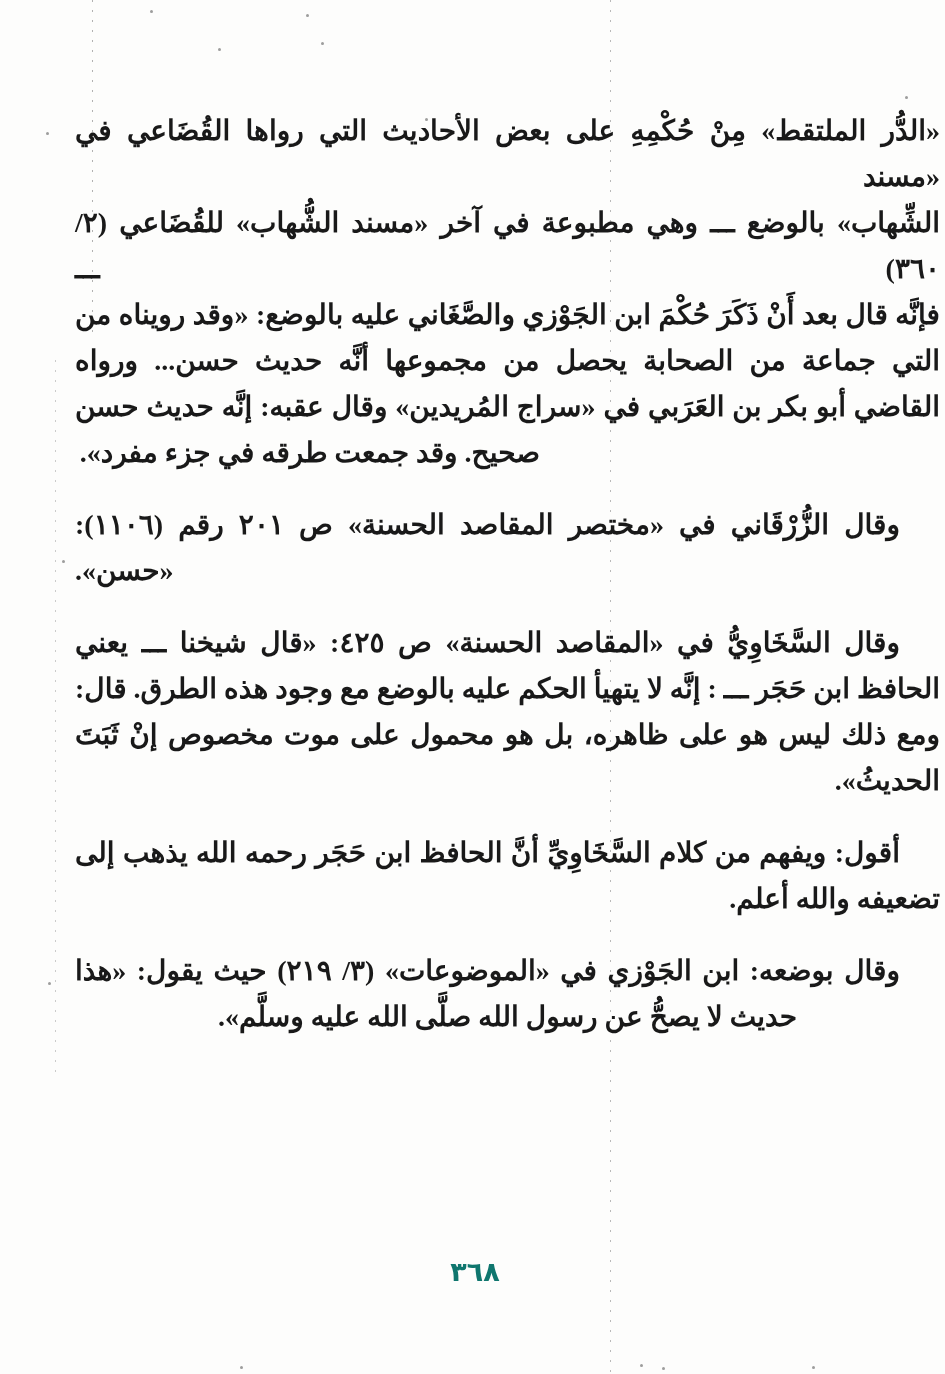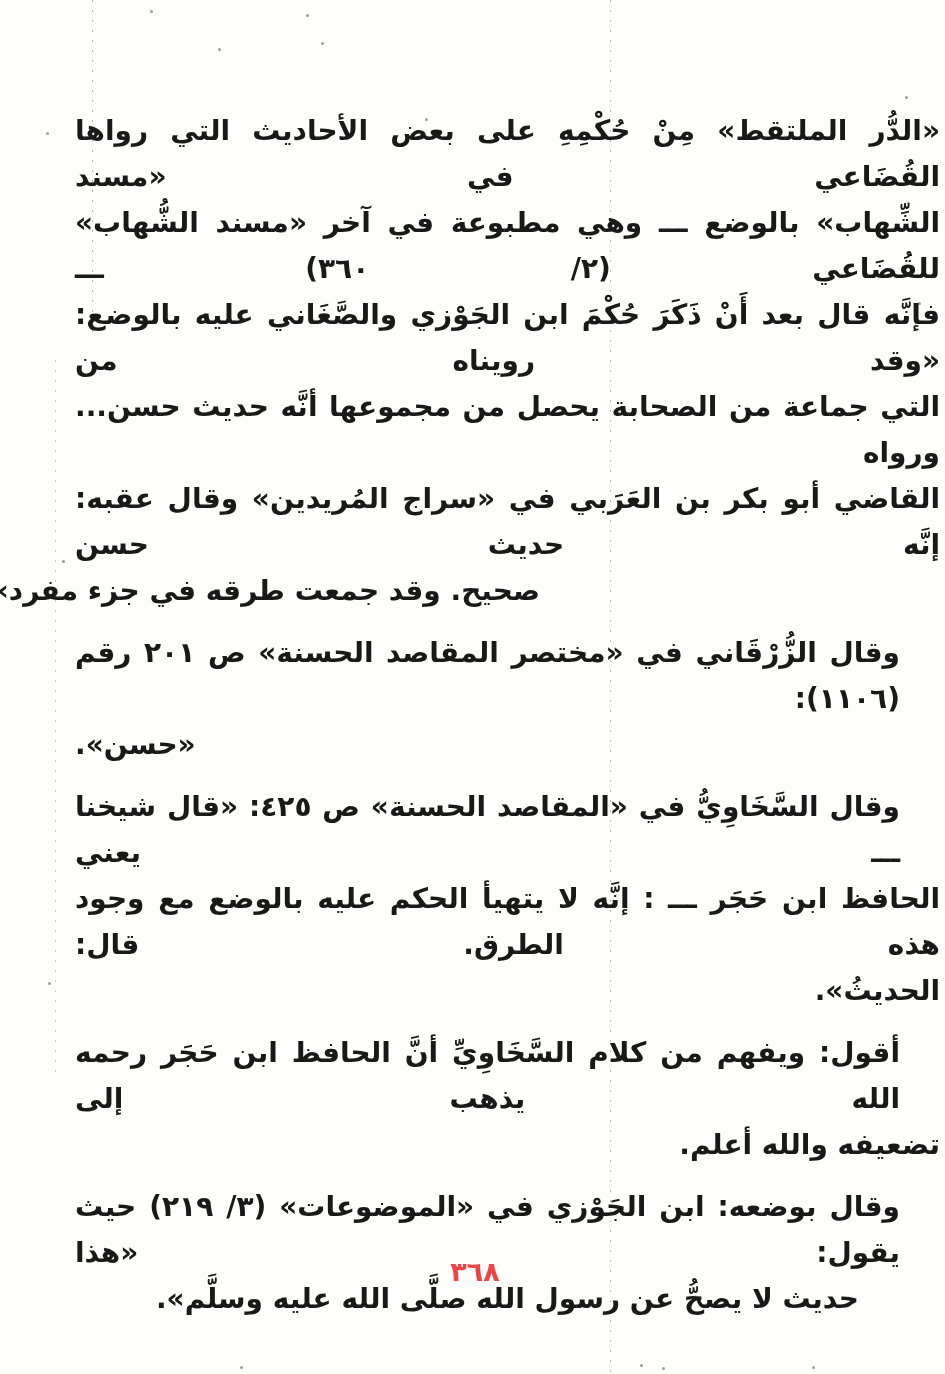--- a/index.html
+++ b/index.html
@@ -19,22 +19,22 @@
     position: absolute;
     top: 108px;
     right: 5px;
     left: 75px;
     direction: rtl;
     color: #191919;
     font-weight: bold;
     font-size: 28px;
     line-height: 46px;
   }
-  .para + .para { margin-top: 16px; }
-  .line { white-space: nowrap; }
+  .para + .para { margin-top: 26px; }
+  .line { white-space: nowrap; font-family: Liberation Serif, serif; }
   
   .full {
     white-space: normal;
     text-align: justify;
     text-align-last: justify;
   }
   
   .ind { padding-right: 40px; }
   
   .s-p1l6 { text-align: right; padding-right: 400px; }
@@ -44,21 +44,21 @@
 
   .pagenum {
     position: absolute;
     top: 1256px;
     left: 405px;
     width: 140px;
     text-align: center;
     direction: rtl;
     font-weight: bold;
     font-size: 27px;
-    color: #ef4444;
+    color: #0f766e;
     letter-spacing: 4px;
   }
 
   
   .vline {
     position: absolute;
     width: 1px;
     background: repeating-linear-gradient(to bottom, #4a4a4a 0 2px, transparent 2px 10px);
   }
   .vline-mid  { left: 610px; top: 0; height: 1374px; opacity: .38; }
@@ -107,20 +107,21 @@
     </div>
 
     <div class="para">
       <div class="line full ind">وقال الزُّرْقَاني في «مختصر المقاصد الحسنة» ص ٢٠١ رقم (١١٠٦):</div>
       <div class="line s-hasan">«حسن».</div>
     </div>
 
     <div class="para">
       <div class="line full ind">وقال السَّخَاوِيُّ في «المقاصد الحسنة» ص ٤٢٥: «قال شيخنا ـــ يعني</div>
       <div class="line full">الحافظ ابن حَجَر ـــ : إنَّه لا يتهيأ الحكم عليه بالوضع مع وجود هذه الطرق. قال:</div>
+      <div class="line full">ومع ذلك ليس هو على ظاهره، بل هو محمول على موت مخصوص إنْ ثَبَتَ</div>
       <div class="line s-left">الحديثُ».</div>
     </div>
 
     <div class="para">
       <div class="line full ind">أقول: ويفهم من كلام السَّخَاوِيِّ أنَّ الحافظ ابن حَجَر رحمه الله يذهب إلى</div>
       <div class="line s-left">تضعيفه والله أعلم.</div>
     </div>
 
     <div class="para">
       <div class="line full ind">وقال بوضعه: ابن الجَوْزي في «الموضوعات» (٣/ ٢١٩) حيث يقول: «هذا</div>

